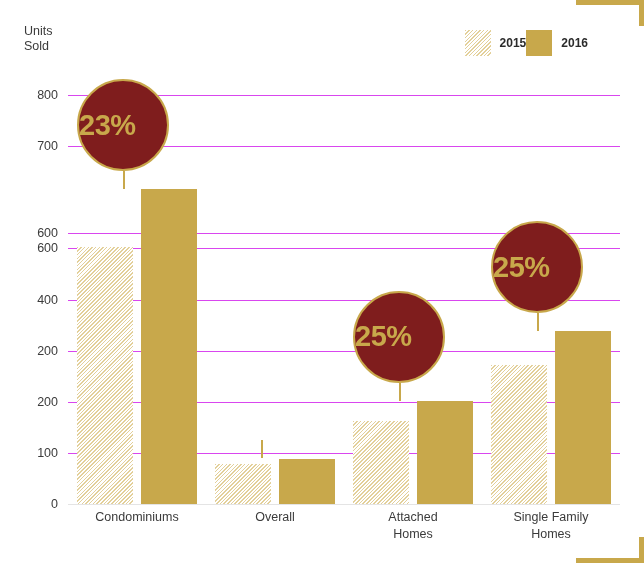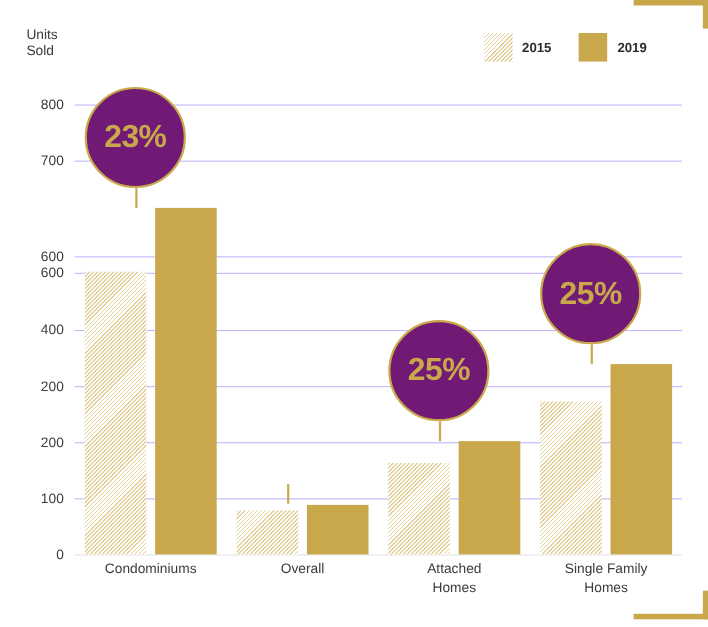--- a/index.html
+++ b/index.html
@@ -33,41 +33,41 @@
     line-height: 15px;
     color: #3b3b3b;
     white-space: pre-line;
   }
 
   
   .legend {
     position: absolute;
     right: 56px; top: 30px;
     display: flex;
-    gap: 25px;
+    gap: 0;
   }
   .legend-item { display: flex; align-items: center; gap: 9px; }
   .legend-swatch { width: 26px; height: 26px; display: block; }
   .legend-swatch.hatch {
     background-color: #ffffff;
     background-image: repeating-linear-gradient(
       135deg, #E3D09A 0px, #E3D09A 1.1px, #ffffff 1.1px, #ffffff 2.6px);
   }
   .legend-swatch.solid { background-color: #C8A84B; }
   .legend-label { font-size: 12px; color: #2b2b2b; font-weight: bold; }
 
   
   .plot {
     position: absolute;
     left: 68px; top: 95px;
     width: 552px; height: 409px;
   }
   .gridline {
     position: absolute; left: 0; right: 0;
-    height: 1px; background: #c4b5fd;
+    height: 1px; background: #d946ef;
   }
   .gridline.baseline { background: #e4e4e4; }
 
   .ytick {
     position: absolute;
     right: 100%;
     margin-right: 10px;
     transform: translateY(-50%);
     font-size: 12.5px;
     color: #3b3b3b;
@@ -103,24 +103,23 @@
 
   
   .callout {
     position: absolute;
     left: 50%;
     width: 92px; height: 92px;
     margin-left: -14px;
     transform: translateX(-50%);
     border: 2px solid #C8A84B;
     border-radius: 50%;
-    background: #701a75;
+    background: #7f1d1d;
     display: flex;
     align-items: center;
-    justify-content: center;
     z-index: 4;
   }
   .callout-text {
     font-size: 29px;
     font-weight: bold;
     color: #C8A84B;
     letter-spacing: -0.5px;
   }
   .stem {
     position: absolute;
@@ -158,21 +157,21 @@
   <div class="axis-title">Units
 Sold</div>
 
   <div class="legend">
     <div class="legend-item">
       <span class="legend-swatch hatch"></span>
       <span class="legend-label">2015</span>
     </div>
     <div class="legend-item">
       <span class="legend-swatch solid"></span>
-      <span class="legend-label">2019</span>
+      <span class="legend-label">2016</span>
     </div>
   </div>
 
   <div class="plot" id="plot">
       <div class="gridline" style="top: 0px;">
         <div class="ytick">800</div>
       </div>
       <div class="gridline" style="top: 51.125px;">
         <div class="ytick">700</div>
       </div>

